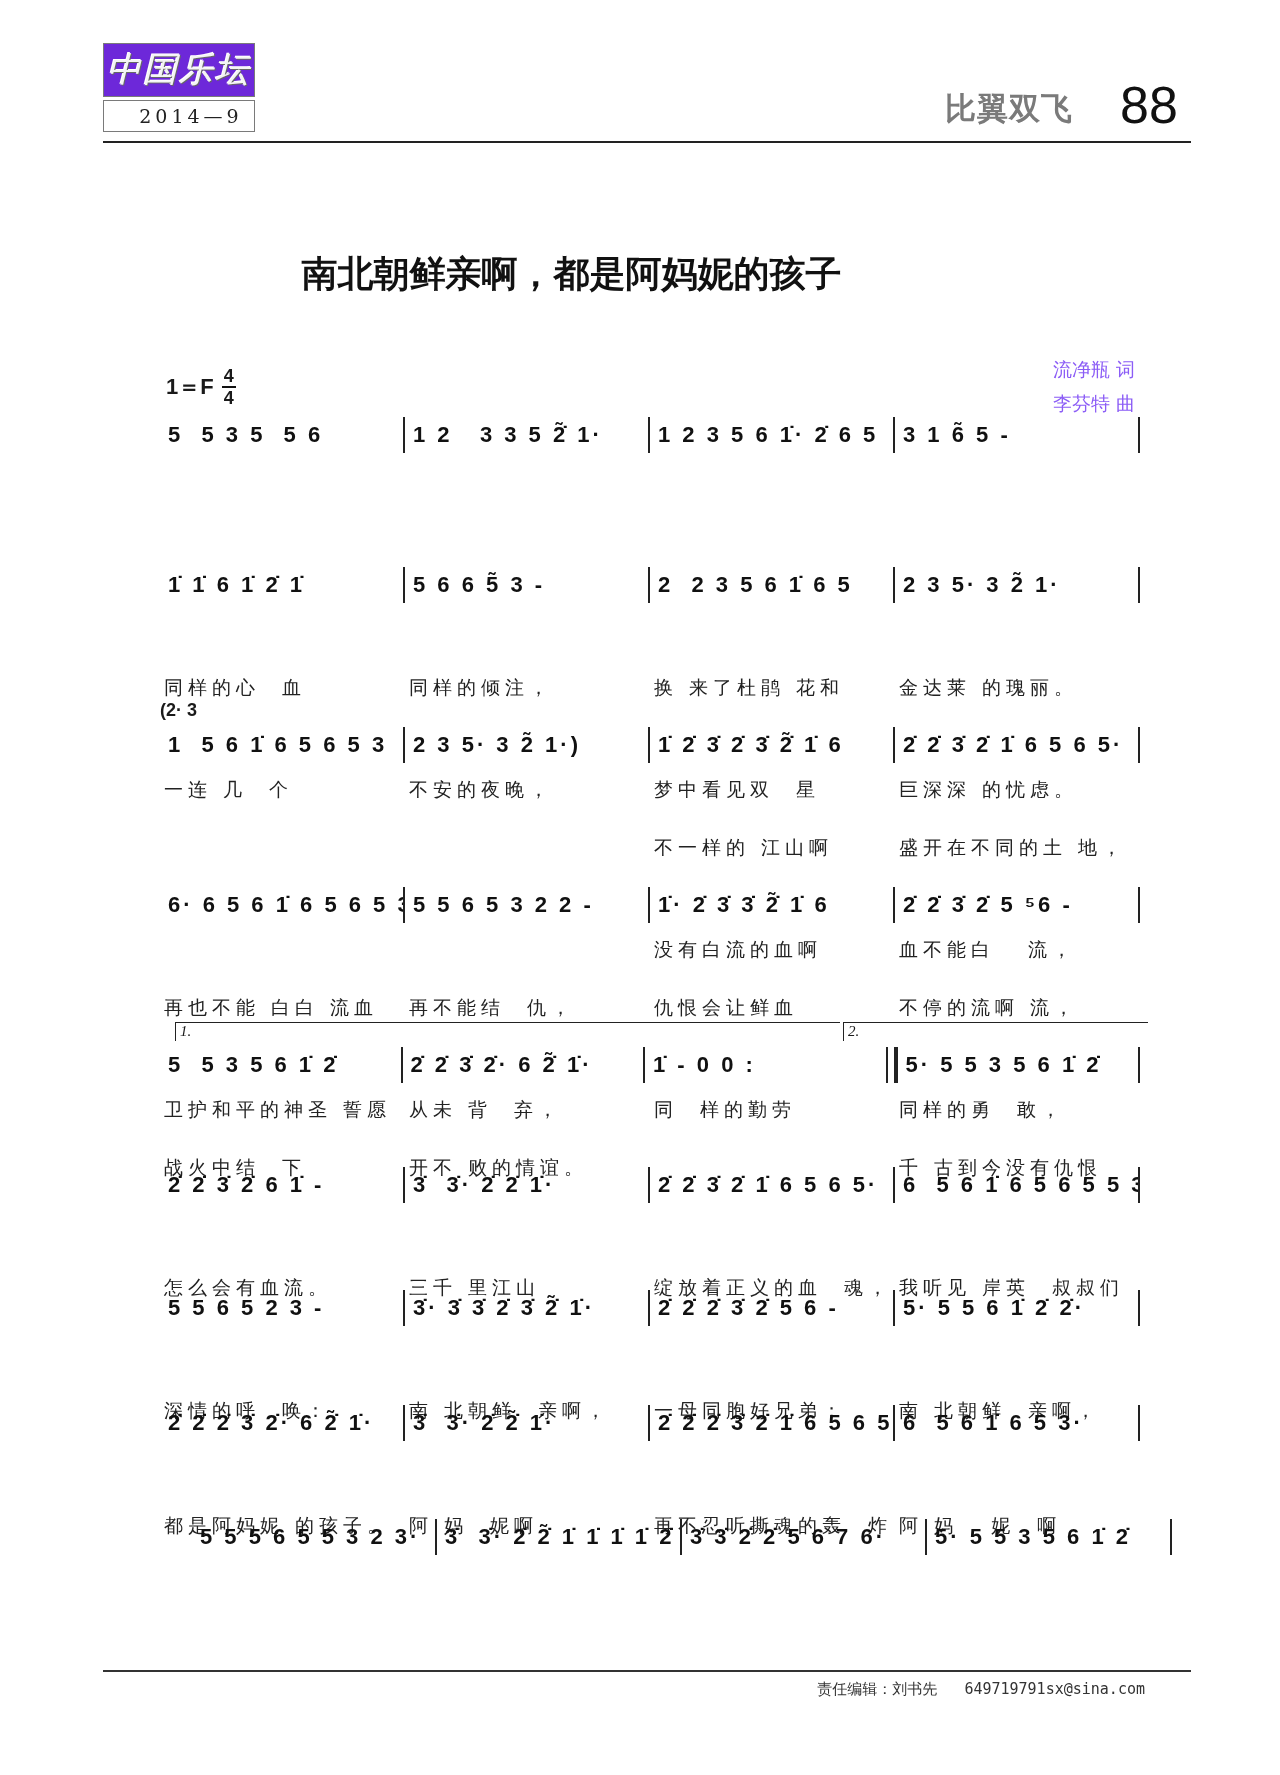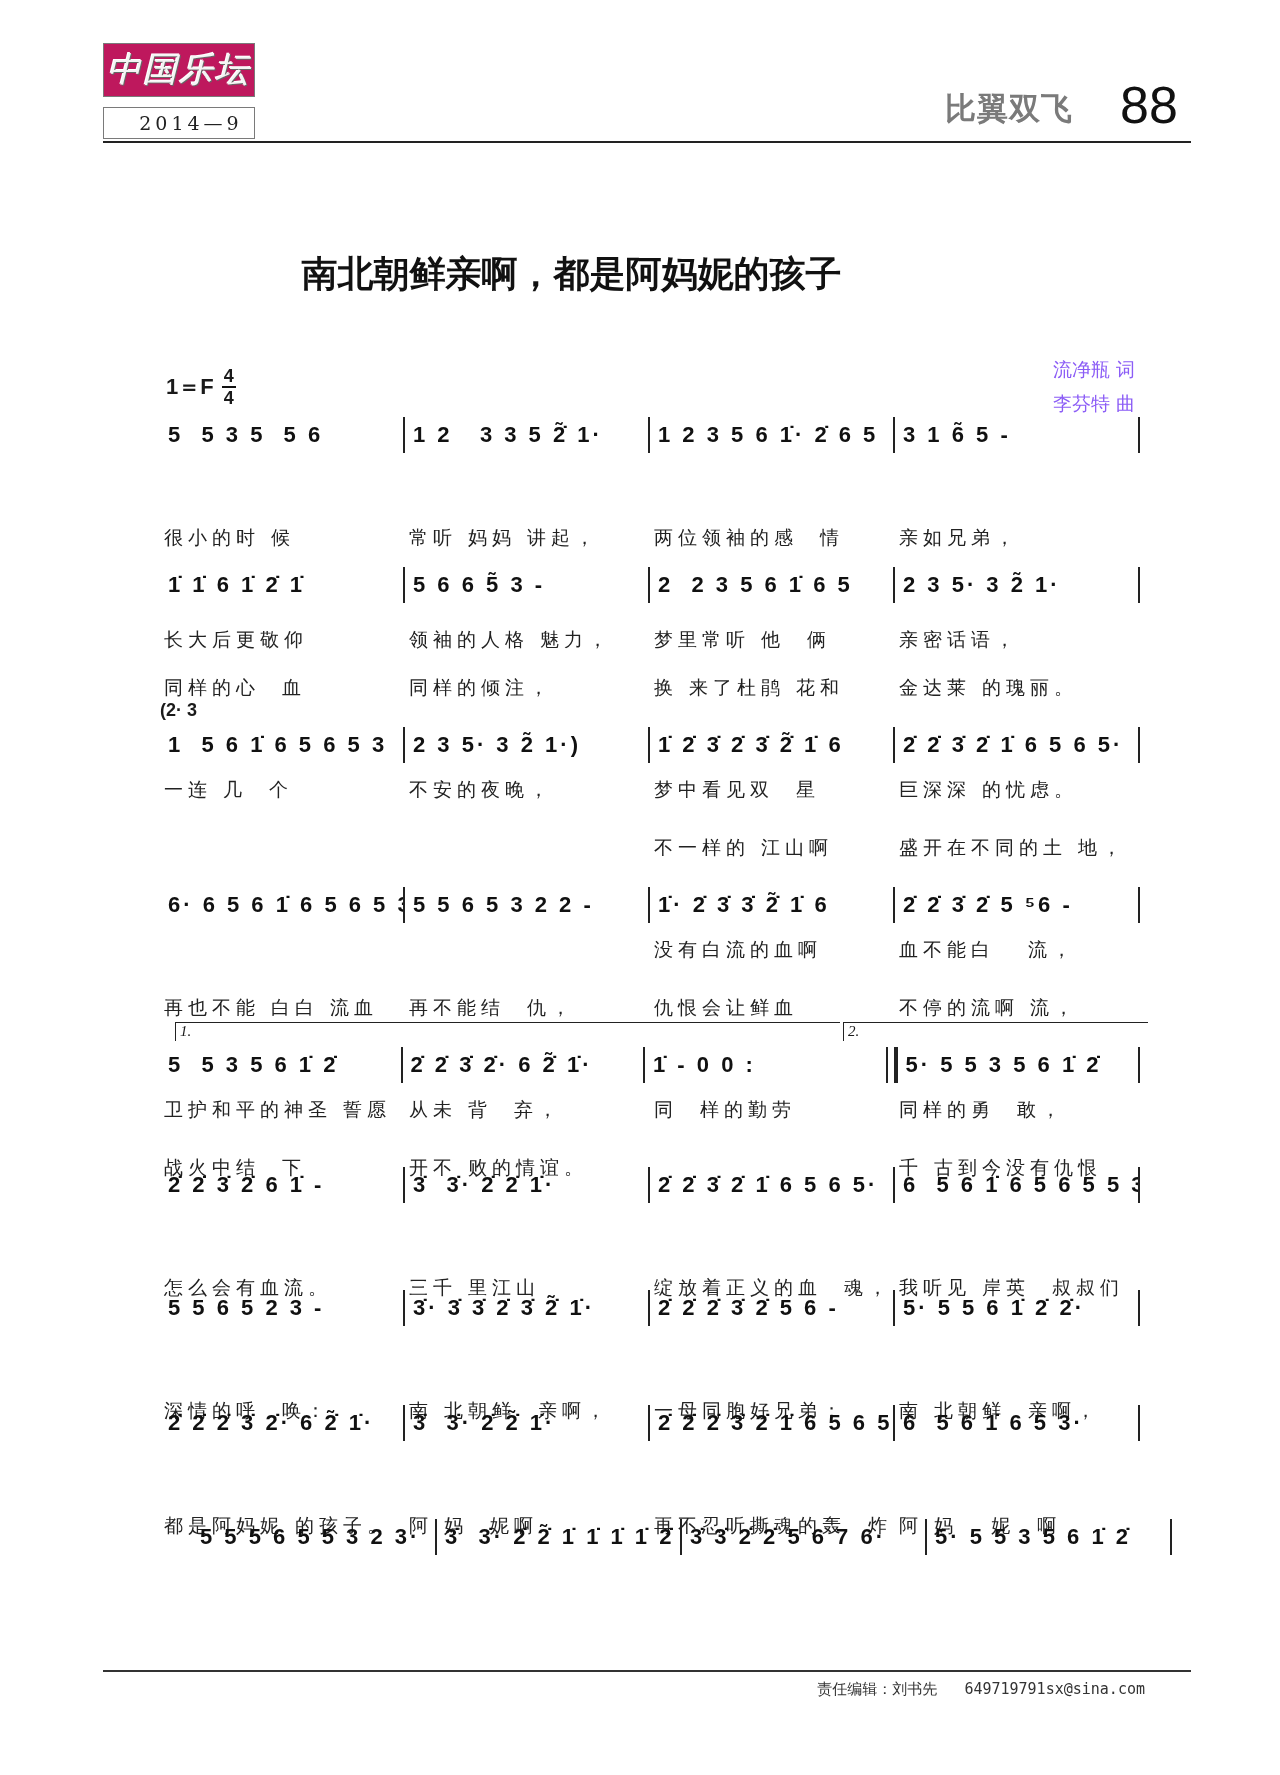--- a/index.html
+++ b/index.html
@@ -1,23 +1,23 @@
 <!DOCTYPE html>
 <html><head>
 <meta charset="utf-8">
 <style>
   html, body { margin: 0; padding: 0; background: #ffffff; }
   body { width: 1280px; height: 1775px; position: relative; overflow: hidden;
          font-family: "DejaVu Serif", serif; color: #1a1a1a; }
   .masthead { position: absolute; left: 103px; top: 43px; width: 152px; }
-  .logo-box { height: 52px; background: #be185d; border: 1px solid #7a7a7a;
+  .logo-box { height: 52px; background: #6d28d9; border: 1px solid #7a7a7a;
               display: flex; align-items: center; justify-content: center;
               font-family: "DejaVu Serif", serif; font-size: 34px; color: #f4f4f4;
               letter-spacing: 2px; text-shadow: 1px 1px 0 #666, -1px -1px 0 #fff; font-style: italic; }
-  .issue-box { margin-top: 10px; height: 30px; border: 1px solid #7a7a7a;
+  .issue-box { margin-top: 3px; height: 30px; border: 1px solid #7a7a7a;
                display: flex; align-items: center; justify-content: center;
                font-family: "DejaVu Serif", serif; font-size: 19px; letter-spacing: 4px; color: #222; padding-left: 24px; }
   .section-title { position: absolute; left: 945px; top: 88px; font-family: "DejaVu Sans", sans-serif;
                    font-size: 31px; font-weight: bold; color: #7a7a7a; letter-spacing: 1px; }
   .page-num { position: absolute; left: 1120px; top: 75px; font-family: "Liberation Sans", sans-serif;
               font-size: 52px; color: #111; }
   .header-rule { position: absolute; left: 103px; top: 141px; width: 1088px; height: 2px; background: #222; }
   .song-title { position: absolute; left: 0; width: 1143px; top: 250px; text-align: center;
                 font-family: "DejaVu Sans", sans-serif; font-weight: bold; font-size: 36px; color: #111; }
   .key-sig { position: absolute; left: 166px; top: 366px; font-family: "Liberation Sans", sans-serif;
@@ -74,34 +74,20 @@
   <div class="notes-row">
     <span class="measure">5  5 3 5  5 6</span>
     <span class="barline"></span>
     <span class="measure">1 2   3 3 5 2̇̃ 1·</span>
     <span class="barline"></span>
     <span class="measure">1 2 3 5 6 1̇· 2̇ 6 5</span>
     <span class="barline"></span>
     <span class="measure">3 1 6̃ 5 -</span>
     <span class="barline"></span>
   </div>
-  <div class="lyrics">
-    <div class="lyrics-row">
-      <span>很小的时 候</span>
-      <span>常听 妈妈 讲起，</span>
-      <span>两位领袖的感  情</span>
-      <span>亲如兄弟，</span>
-    </div>
-    <div class="lyrics-row">
-      <span>长大后更敬仰</span>
-      <span>领袖的人格 魅力，</span>
-      <span>梦里常听 他  俩</span>
-      <span>亲密话语，</span>
-    </div>
-  </div>
 </div>
 
 <div class="system" style="top:568px;">
   <div class="notes-row">
     <span class="measure">1̇ 1̇ 6 1̇ 2̇ 1̇</span>
     <span class="barline"></span>
     <span class="measure">5 6 6 5̃ 3 -</span>
     <span class="barline"></span>
     <span class="measure">2  2 3 5 6 1̇ 6 5</span>
     <span class="barline"></span>

